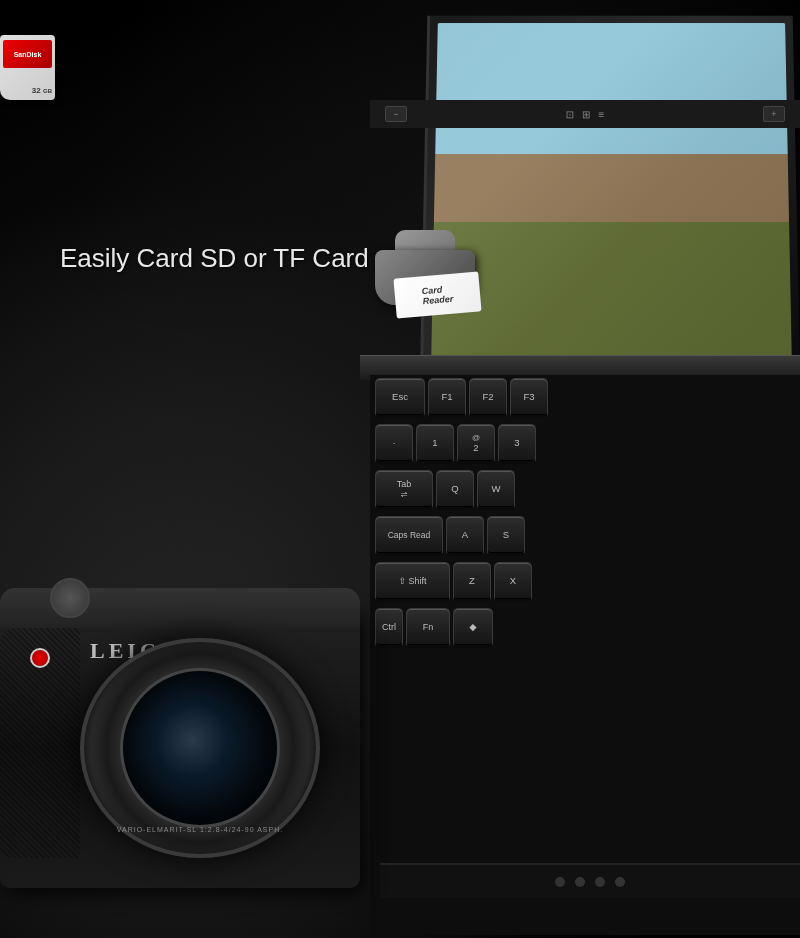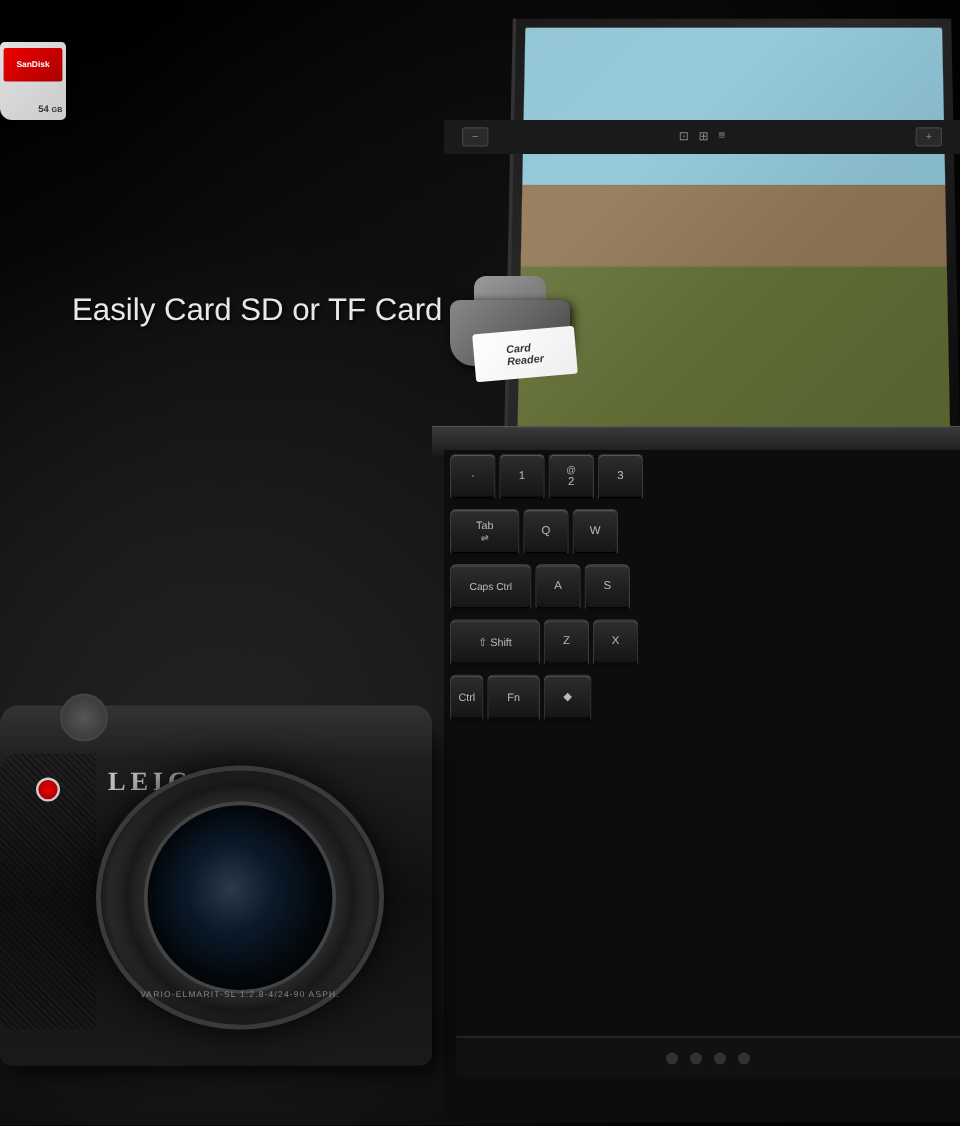--- a/index.html
+++ b/index.html
@@ -439,20 +439,26 @@
       <span class="screen-bar-icon">⊞</span>
       <span class="screen-bar-icon">≡</span>
     </div>
     <div class="screen-bar-btn">+</div>
   </div>
 
   <div class="laptop-edge"></div>
 
   <div class="keyboard-area">
 
+    <div class="kb-row">
+      <div class="k k-esc">Esc</div>
+      <div class="k k-f">F1</div>
+      <div class="k k-f">F2</div>
+      <div class="k k-f">F3</div>
+    </div>
 
     <div class="kb-row">
       <div class="k k-tick">
           <span>·</span>
         </div>
       <div class="k k-1">1</div>
       <div class="k k-1" style="flex-direction:column;">
         <span style="font-size:8px;color:#aaa;">@</span>
         <span>2</span>
       </div>
@@ -462,21 +468,21 @@
     <div class="kb-row">
       <div class="k k-tab" style="flex-direction:column; font-size:9px;text-align:right;">
         <span>Tab</span>
         <span style="font-size:8px;">⇌</span>
       </div>
       <div class="k k-q">Q</div>
       <div class="k k-w">W</div>
     </div>
 
     <div class="kb-row">
-      <div class="k k-caps">Caps Ctrl</div>
+      <div class="k k-caps">Caps Read</div>
       <div class="k k-a">A</div>
       <div class="k k-s">S</div>
     </div>
 
     <div class="kb-row">
       <div class="k k-shift-l">⇧ Shift</div>
       <div class="k k-z">Z</div>
       <div class="k k-x">X</div>
     </div>
 
@@ -490,21 +496,21 @@
   <div class="laptop-bottom">
     <div class="bottom-dot"></div>
     <div class="bottom-dot"></div>
     <div class="bottom-dot"></div>
     <div class="bottom-dot"></div>
   </div>
 
   <div class="sd-card">
     <div class="sd-card-label">SanDisk</div>
     <div class="sd-card-size">
-      <span>54</span>
+      <span>32</span>
       <span style="font-size:6px;">GB</span>
     </div>
   </div>
 
   <div class="card-reader">
     <div class="card-reader-top"></div>
     <div class="card-reader-body">
       <div class="card-reader-label">
         <span style="font-style:italic;font-size:9px;color:#333;font-weight:bold;">Card<br>Reader</span>
       </div>

